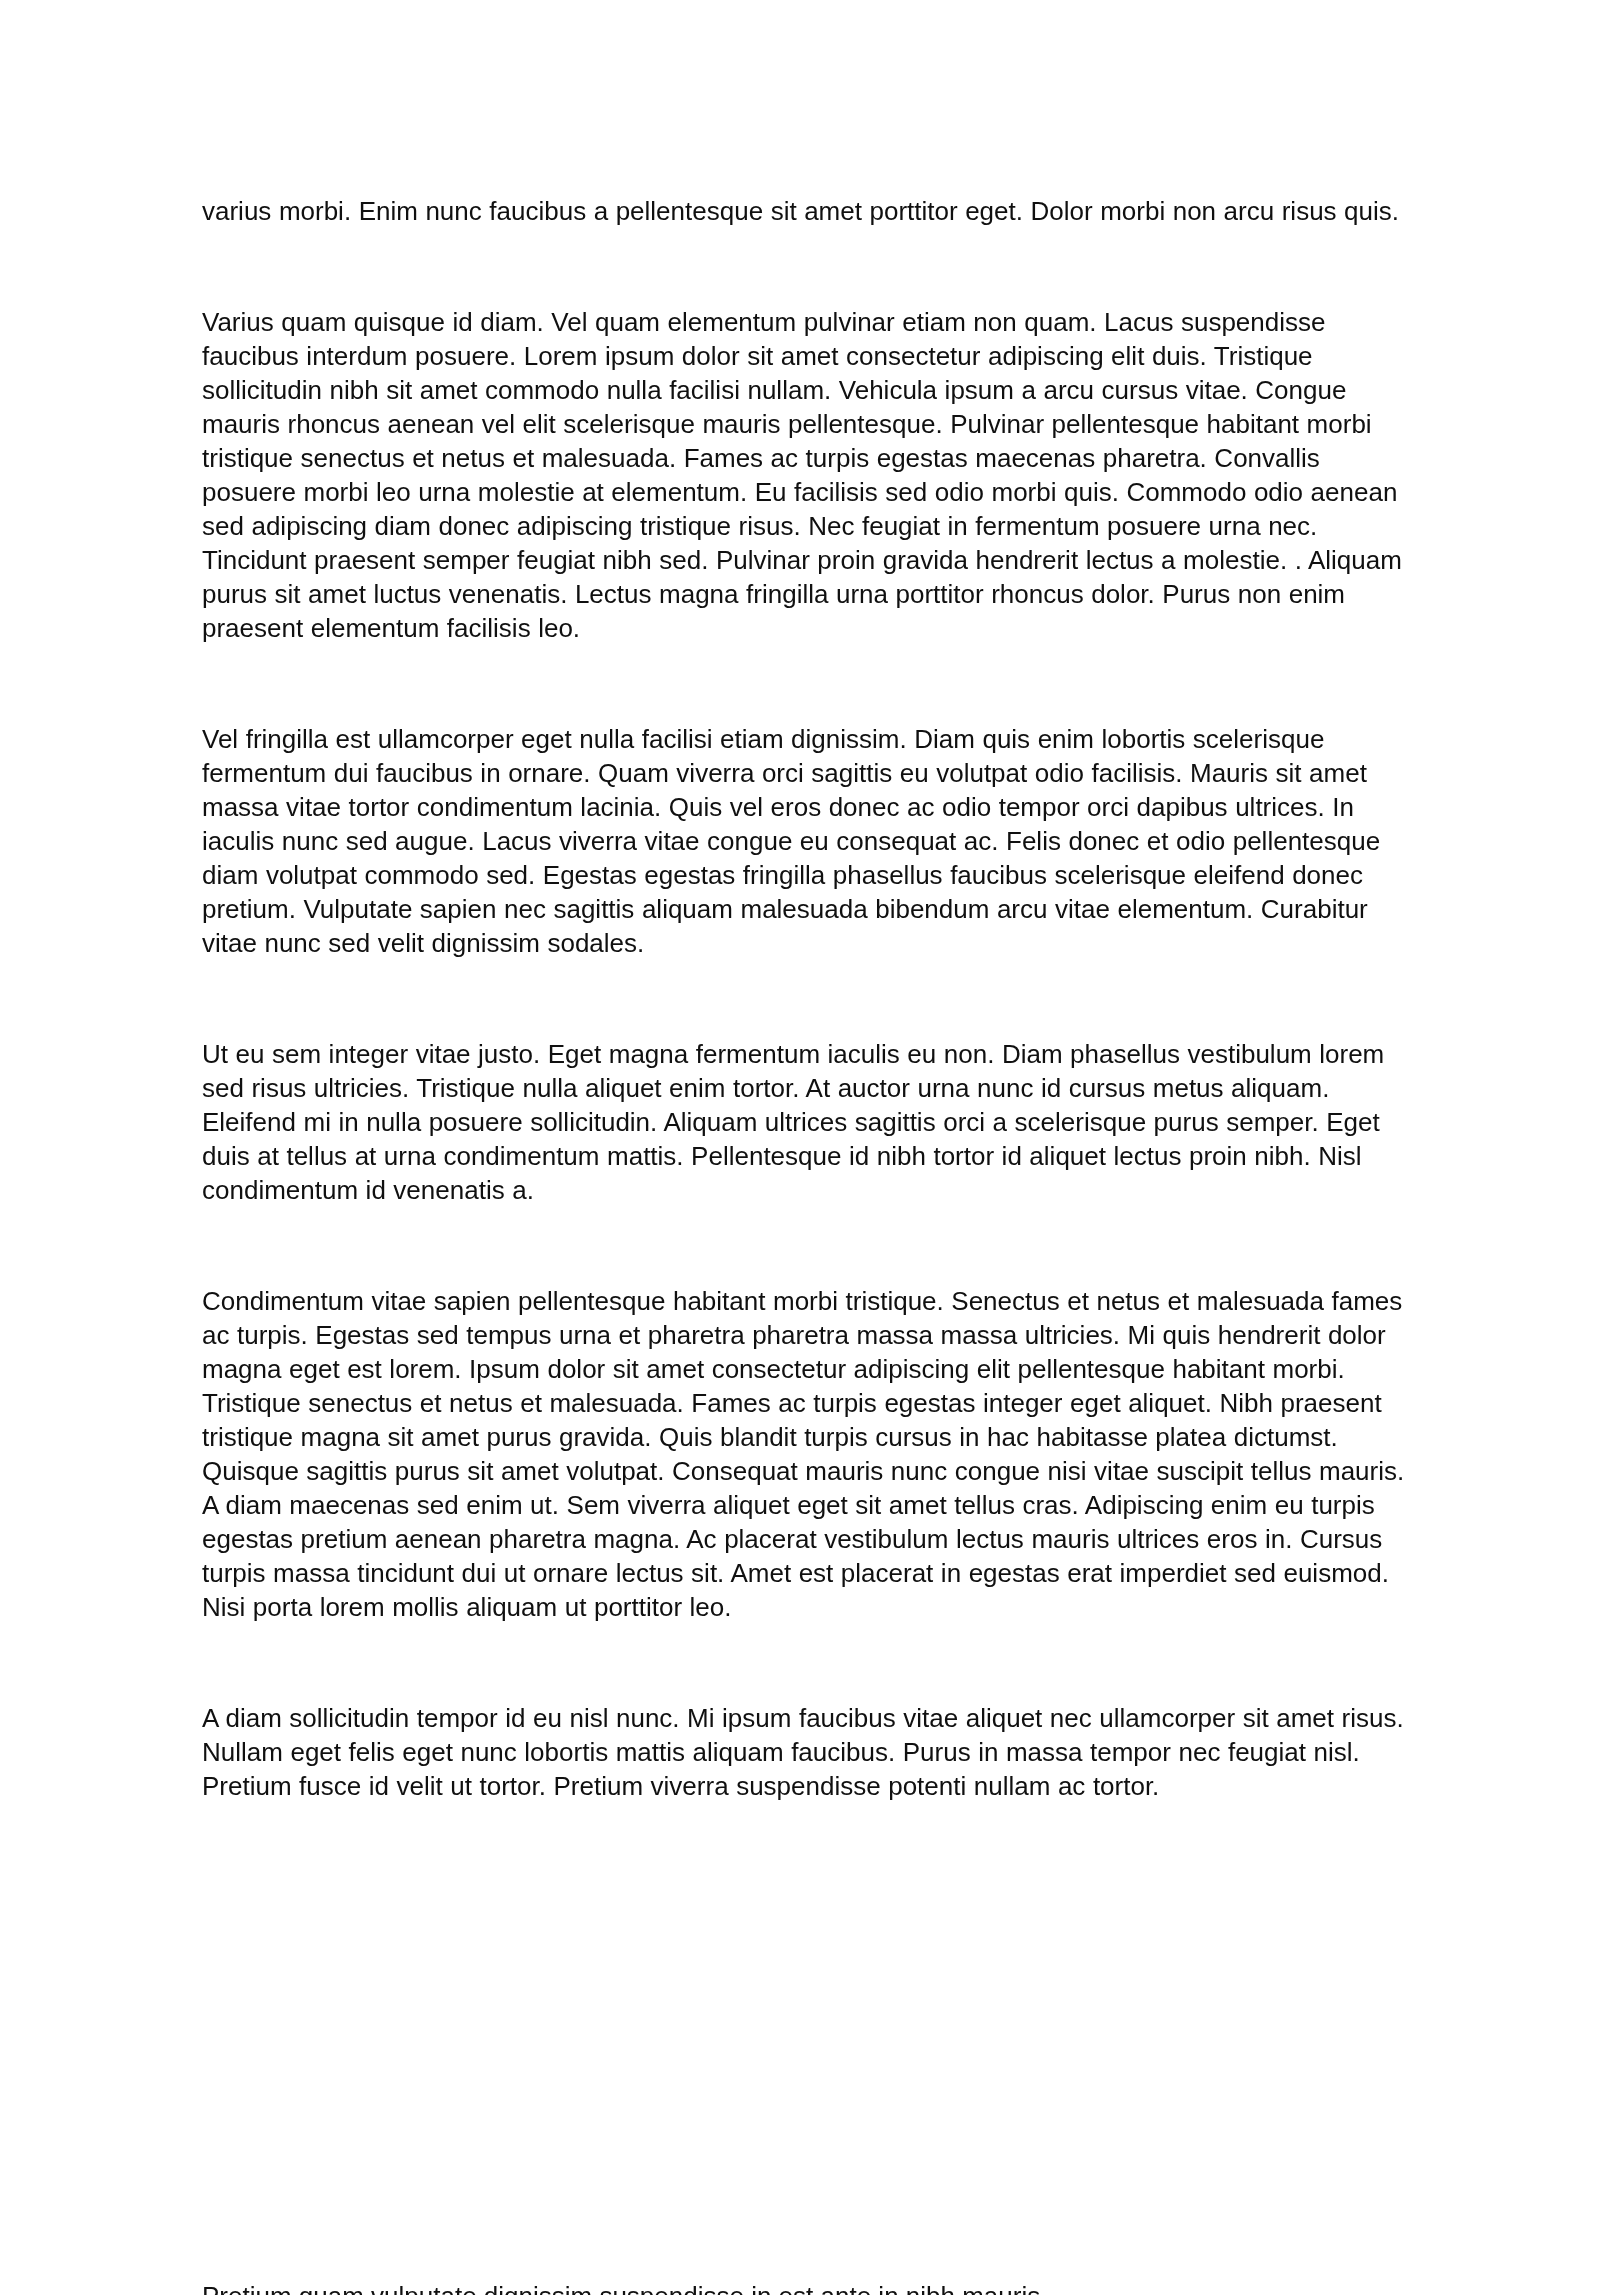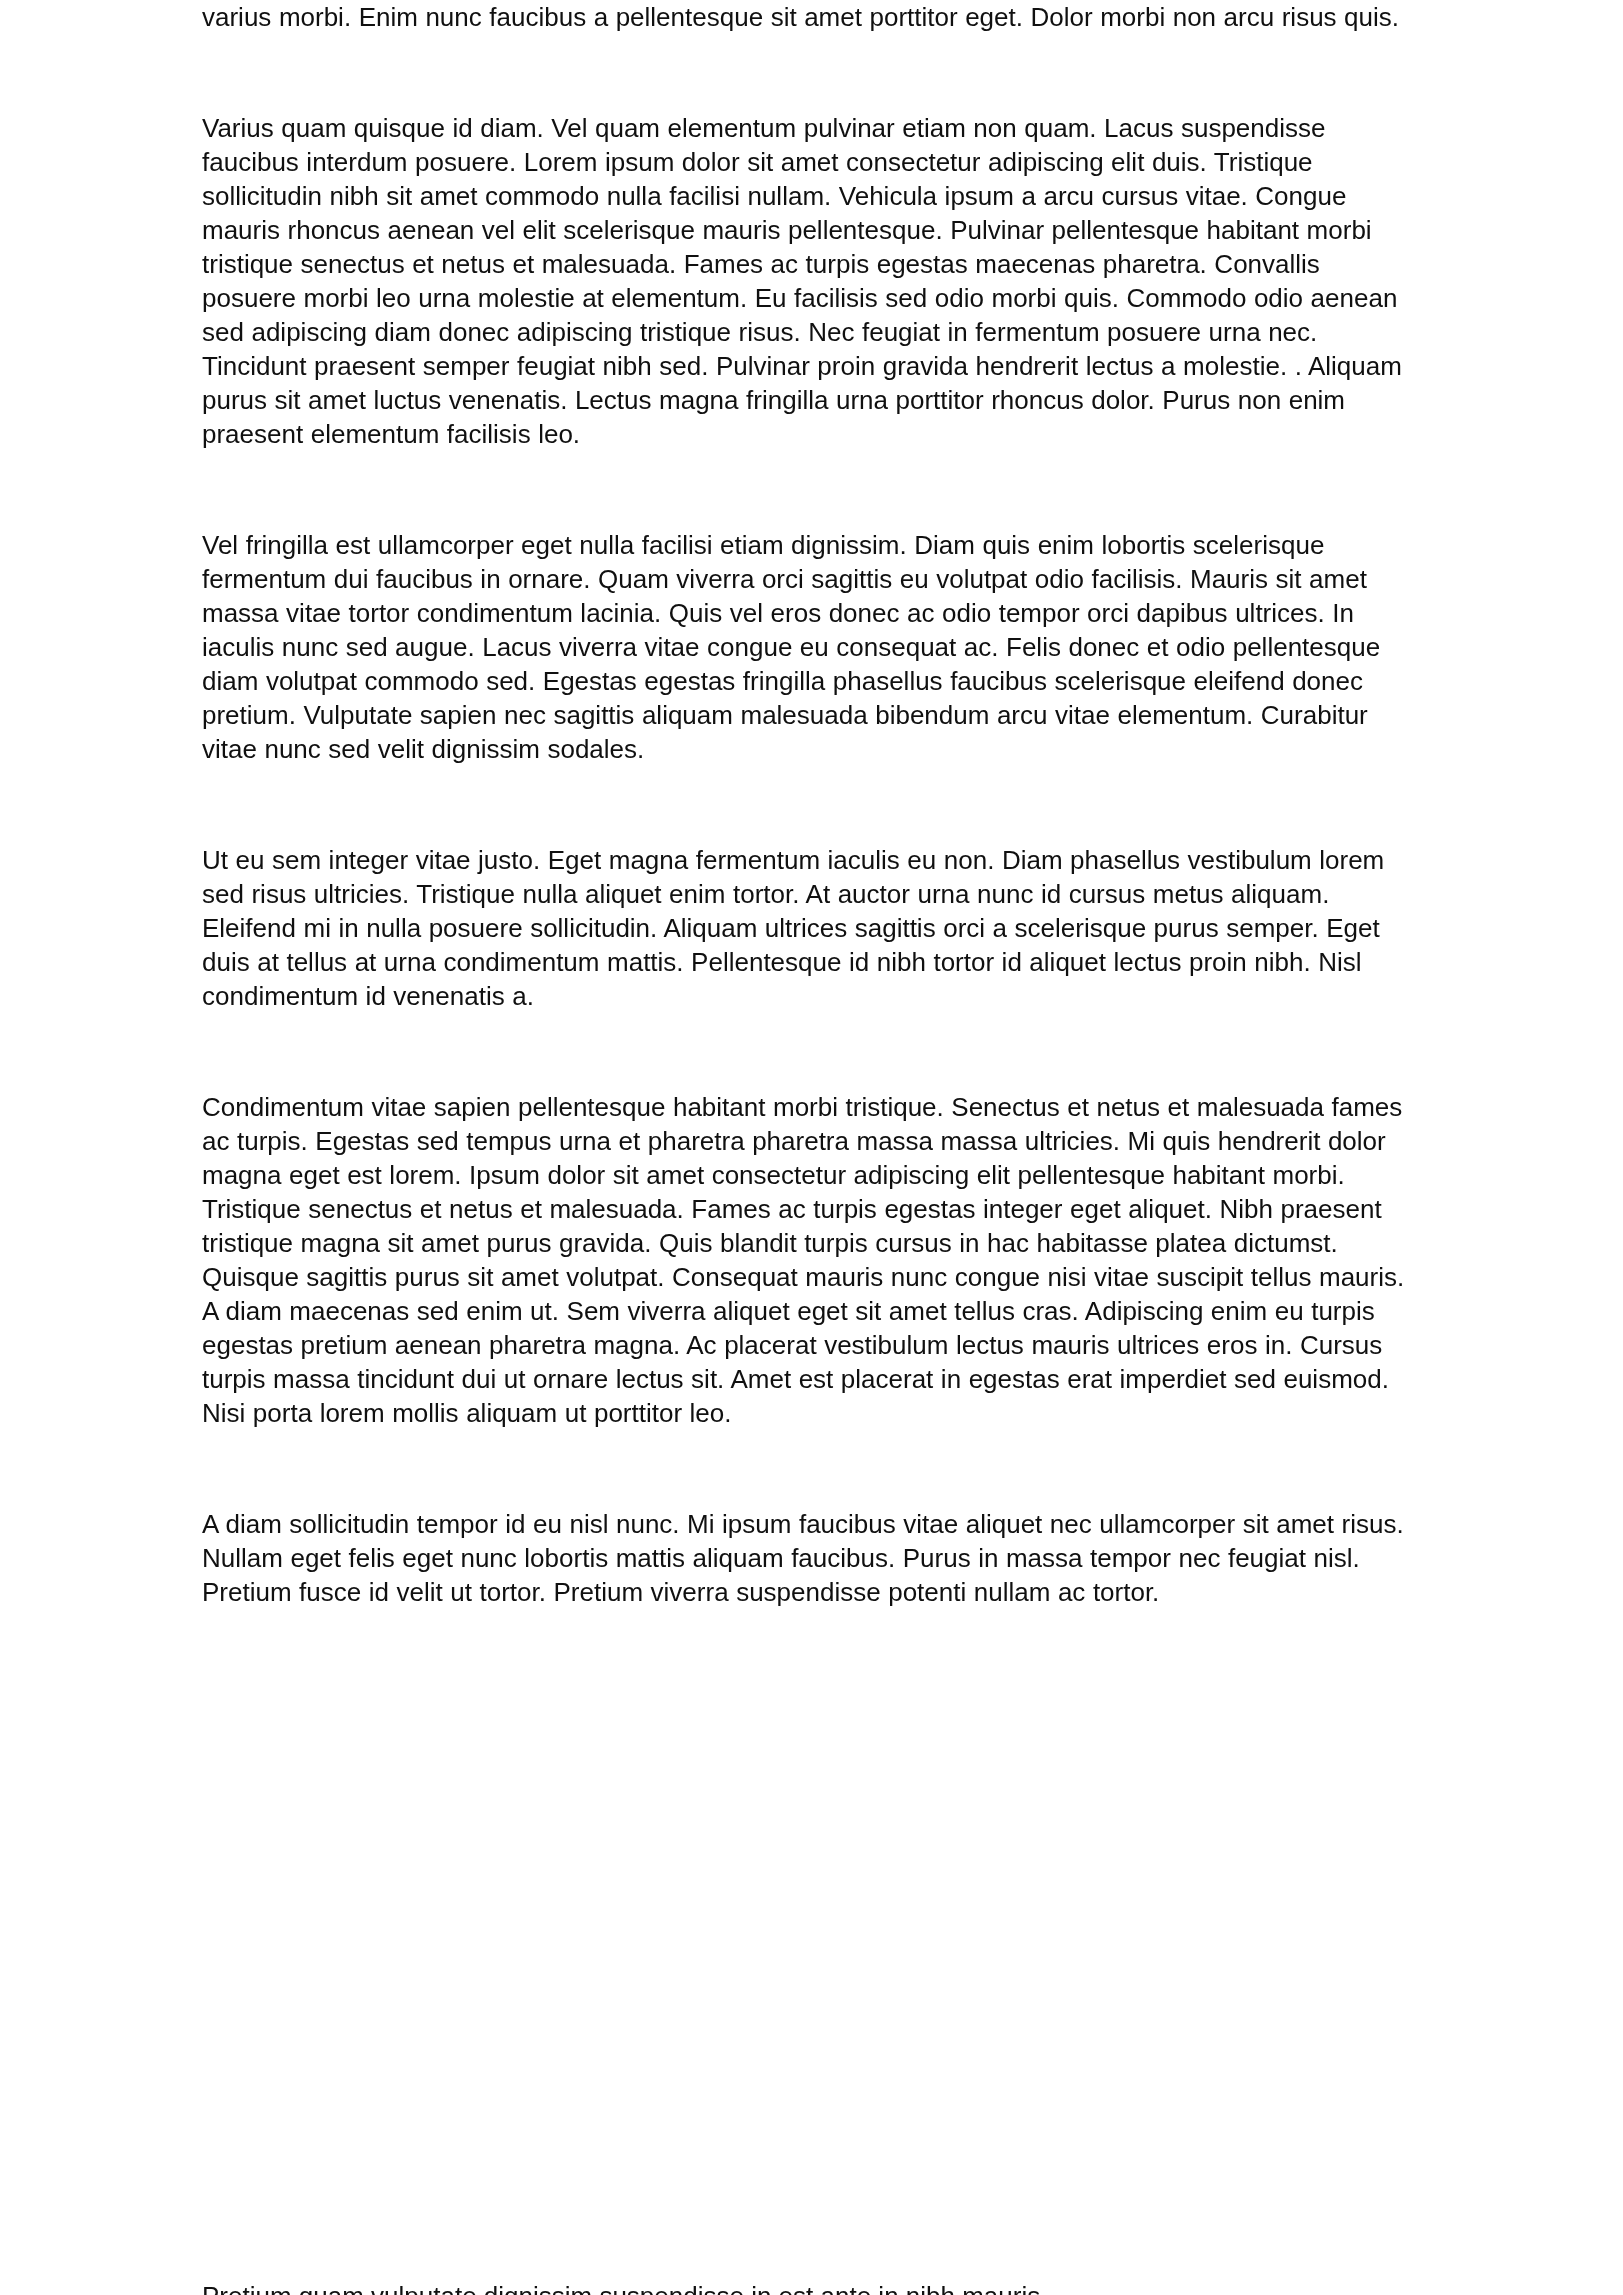--- a/index.html
+++ b/index.html
@@ -13,20 +13,21 @@
     height: 2295px;
     background: #ffffff;
     overflow: hidden;
     font-family: "Liberation Sans", sans-serif;
   }
   .content {
     position: absolute;
     top: 0;
     left: 202px;
     right: 202px;
+    padding-top: 194px;
   }
   .content p {
     margin: 0 0 77px 0;
     font-size: 26px;
     line-height: 34px;
     color: #101010;
     text-align: left;
     word-spacing: 0.3px;
   }
   .bottom-partial {

